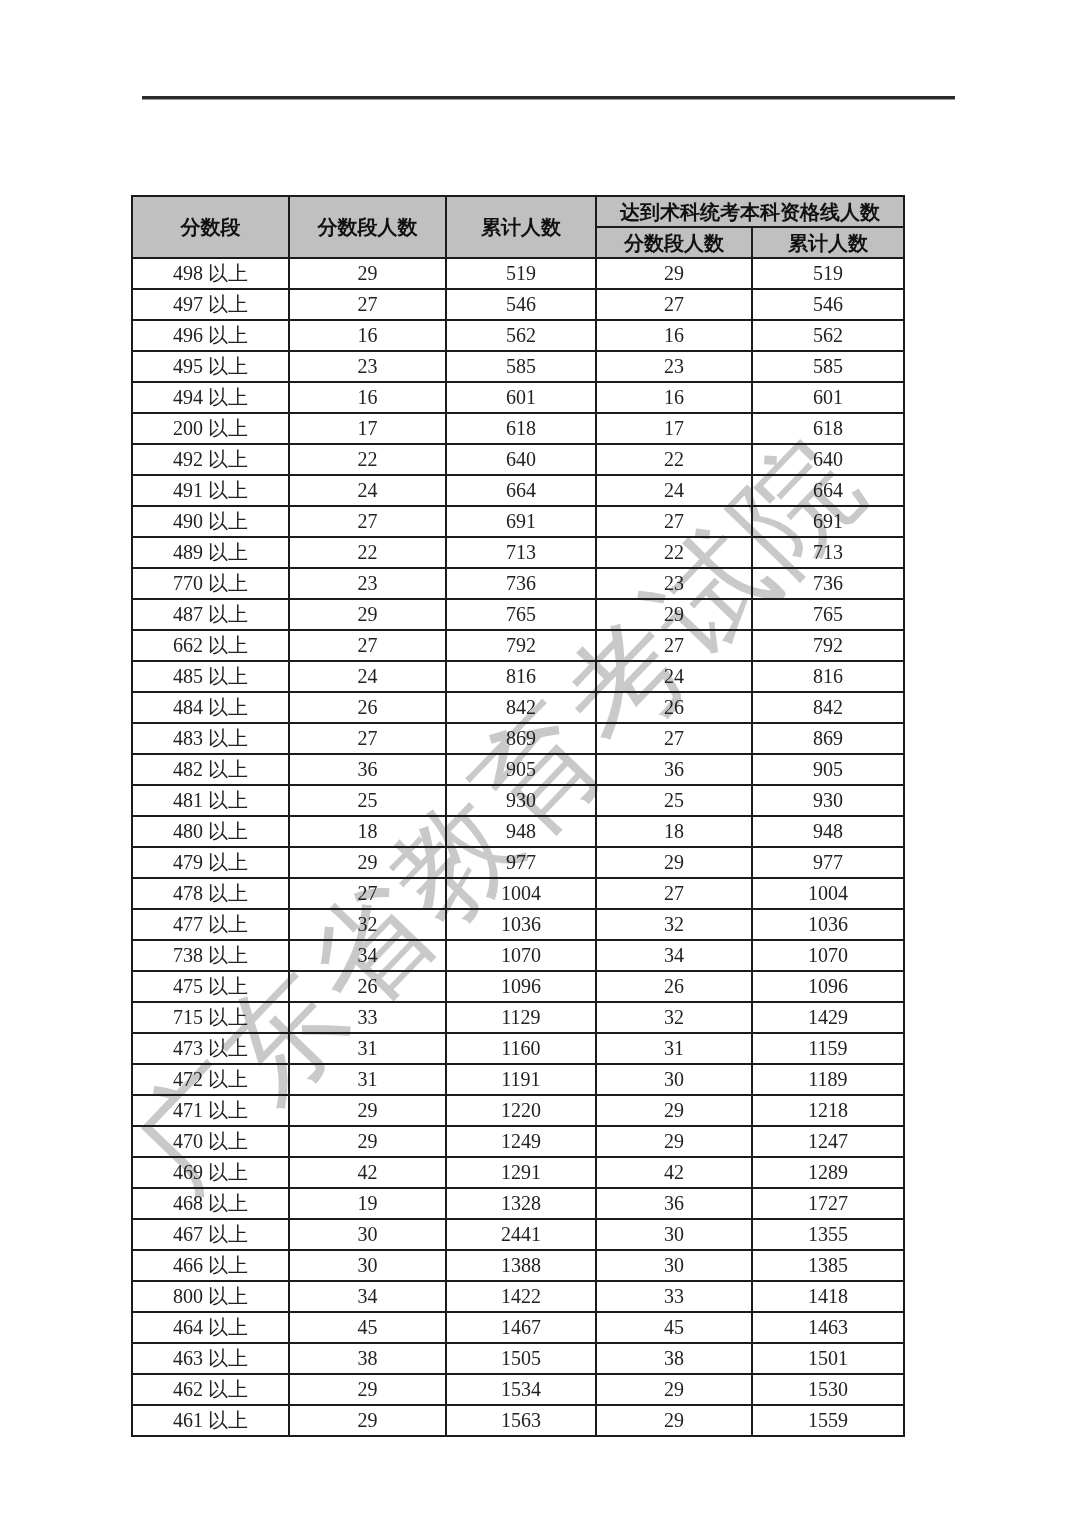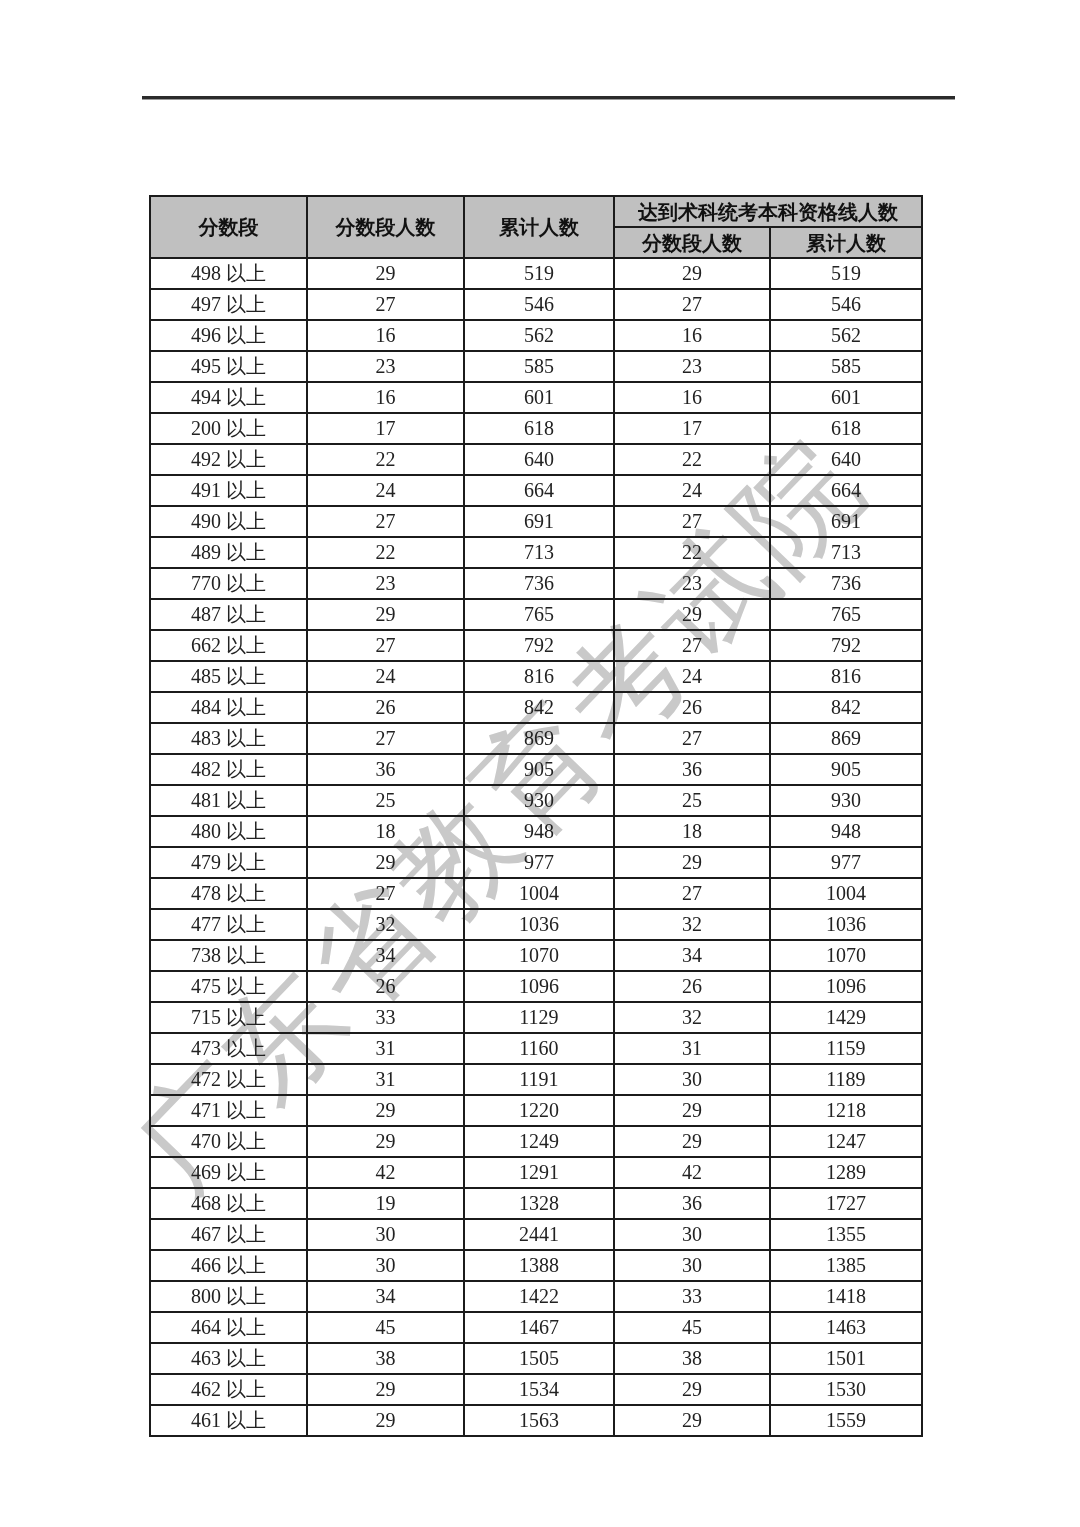--- a/index.html
+++ b/index.html
@@ -32,21 +32,21 @@
     font-size: 118px;
     letter-spacing: 5px;
     color: #c9c9c9;
     white-space: nowrap;
     z-index: 1;
     pointer-events: none;
     font-family: "Liberation Serif", "DejaVu Serif", serif;
   }
   table.score-table {
     position: absolute;
-    left: 149px;
+    left: 131px;
     top: 195px;
     width: 772px;
     border-collapse: collapse;
     table-layout: fixed;
     z-index: 2;
     background: transparent;
   }
   table.score-table th,
   table.score-table td {
     border: 2px solid #1b1b1b;

